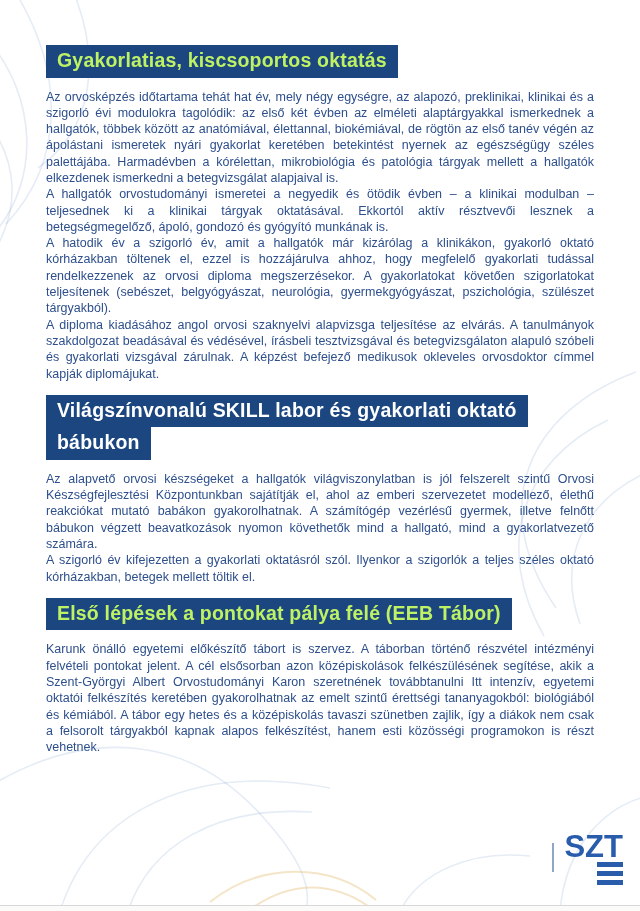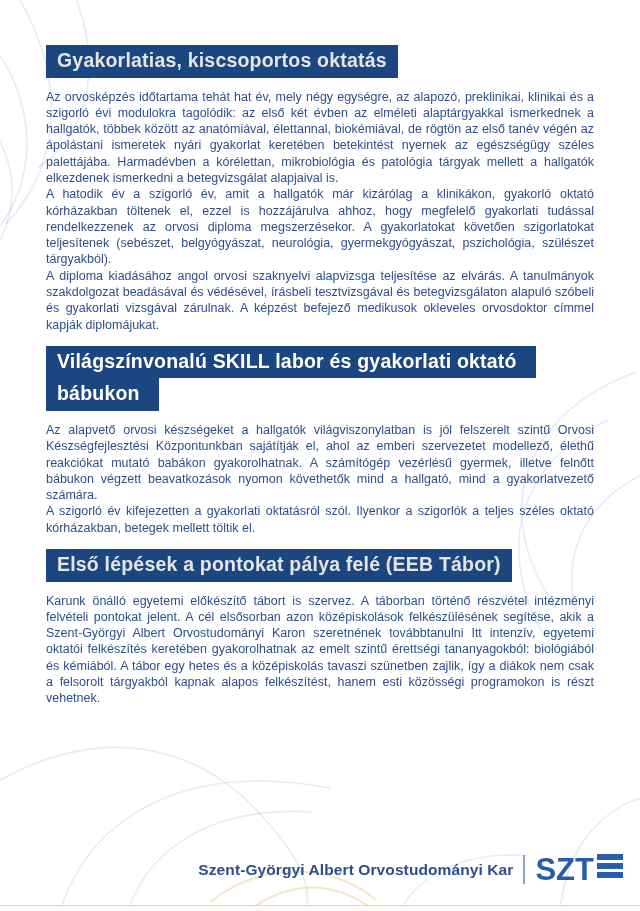--- a/index.html
+++ b/index.html
@@ -15,38 +15,38 @@
     position:absolute; inset:0; z-index:0; pointer-events:none;
   }
   .content {
     position:absolute; left:46px; right:46px; top:0; z-index:1;
   }
   .section-first { margin-top:45px; }
   .section { margin-bottom:13px; }
   .sec-heading {
     display:inline-block;
     background:var(--heading-bg,#1b4680);
-    color:#e5e5e5;
+    color:#bef264;
     font-size:19.5px;
     font-weight:700;
     letter-spacing:0.2px;
     line-height:1;
     padding:6px 11px 7px 11px;
     margin:0 0 11px 0;
   }
   .sec-heading-multi { margin:0 0 11px 0; }
   .sec-heading-multi .hl {
     display:table;
     background:var(--heading-bg,#1b4680);
     color:#ffffff;
     font-size:19.5px;
     font-weight:700;
     letter-spacing:0.2px;
     line-height:1;
-    padding:6px 19px 7px 11px;
+    padding:6px 11px 7px 11px;
   }
   .para {
     font-size:12.5px;
     line-height:16.3px;
     text-align:justify;
     color:var(--body-text,#2d4f8c);
   }
   .footer {
     position:absolute; z-index:1;
     left:0; right:17px; bottom:26px;
@@ -56,21 +56,21 @@
   .footer-faculty {
     font-size:15.5px; font-weight:700;
     color:var(--footer-text,#2b4e8e);
     letter-spacing:0.1px;
     white-space:nowrap;
   }
   .footer-divider {
     width:2px; height:29px;
     background:#8fa6c6;
   }
-  .szte-logo { display:flex; align-items:flex-start; }
+  .szte-logo { display:flex; align-items:flex-end;flex-direction:column; }
   .szte-logo-text {
     font-size:31px; font-weight:800;
     color:var(--logo-blue,#2a5cac);
     letter-spacing:0px;
     line-height:1;
   }
   .szte-e-bars {
     display:flex; flex-direction:column; gap:3.5px; margin-left:3px;
   }
   .szte-e-bars span {
@@ -108,20 +108,21 @@
     <path d="M210,902 C260,862 330,862 376,900"></path>
     <path d="M252,908 C290,882 330,880 368,906"></path>
   </g>
 </svg>
 
 <div class="content">
 
   <div class="section section-first">
     <h1 class="sec-heading">Gyakorlatias, kiscsoportos oktatás</h1>
     <p class="para">Az orvosképzés időtartama tehát hat év, mely négy egységre, az alapozó, preklinikai, klinikai és a szigorló évi modulokra tagolódik: az első két évben az elméleti alaptárgyakkal ismerkednek a hallgatók, többek között az anatómiával, élettannal, biokémiával, de rögtön az első tanév végén az ápolástani ismeretek nyári gyakorlat keretében betekintést nyernek az egészségügy széles palettájába. Harmadévben a kórélettan, mikrobiológia és patológia tárgyak mellett a hallgatók elkezdenek ismerkedni a betegvizsgálat alapjaival is.</p>
+    <p class="para">A hallgatók orvostudományi ismeretei a negyedik és ötödik évben – a klinikai modulban – teljesednek ki a klinikai tárgyak oktatásával. Ekkortól aktív résztvevői lesznek a betegségmegelőző, ápoló, gondozó és gyógyító munkának is.</p>
     <p class="para">A hatodik év a szigorló év, amit a hallgatók már kizárólag a klinikákon, gyakorló oktató kórházakban töltenek el, ezzel is hozzájárulva ahhoz, hogy megfelelő gyakorlati tudással rendelkezzenek az orvosi diploma megszerzésekor. A gyakorlatokat követően szigorlatokat teljesítenek (sebészet, belgyógyászat, neurológia, gyermekgyógyászat, pszichológia, szülészet tárgyakból).</p>
     <p class="para">A diploma kiadásához angol orvosi szaknyelvi alapvizsga teljesítése az elvárás. A tanulmányok szakdolgozat beadásával és védésével, írásbeli tesztvizsgával és betegvizsgálaton alapuló szóbeli és gyakorlati vizsgával zárulnak. A képzést befejező medikusok okleveles orvosdoktor címmel kapják diplomájukat.</p>
   </div>
 
   <div class="section">
     <div class="sec-heading-multi">
       <span class="hl">Világszínvonalú SKILL labor és gyakorlati oktató</span>
       <span class="hl">bábukon</span>
     </div>
     <p class="para">Az alapvető orvosi készségeket a hallgatók világviszonylatban is jól felszerelt szintű Orvosi Készségfejlesztési Központunkban sajátítják el, ahol az emberi szervezetet modellező, élethű reakciókat mutató babákon gyakorolhatnak. A számítógép vezérlésű gyermek, illetve felnőtt bábukon végzett beavatkozások nyomon követhetők mind a hallgató, mind a gyakorlatvezető számára.</p>
@@ -129,21 +130,20 @@
   </div>
 
   <div class="section">
     <h1 class="sec-heading">Első lépések a pontokat pálya felé (EEB Tábor)</h1>
     <p class="para">Karunk önálló egyetemi előkészítő tábort is szervez. A táborban történő részvétel intézményi felvételi pontokat jelent. A cél elsősorban azon középiskolások felkészülésének segítése, akik a Szent-Györgyi Albert Orvostudományi Karon szeretnének továbbtanulni Itt intenzív, egyetemi oktatói felkészítés keretében gyakorolhatnak az emelt szintű érettségi tananyagokból: biológiából és kémiából. A tábor egy hetes és a középiskolás tavaszi szünetben zajlik, így a diákok nem csak a felsorolt tárgyakból kapnak alapos felkészítést, hanem esti közösségi programokon is részt vehetnek.</p>
   </div>
 
 </div>
 
 <div class="footer">
-  <span class="footer-faculty">Szent-Györgyi Albert Orvostudományi Kar</span>
   <span class="footer-divider"></span>
   <span class="szte-logo">
     <span class="szte-logo-text">SZT</span>
     <span class="szte-e-bars">
       <span></span>
         <span></span>
         <span></span>
     </span>
   </span>
 </div>

